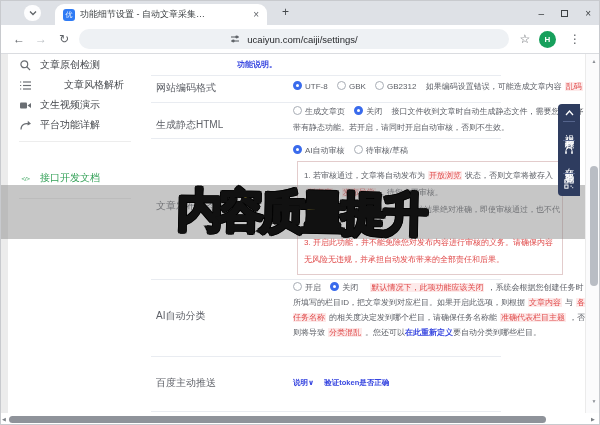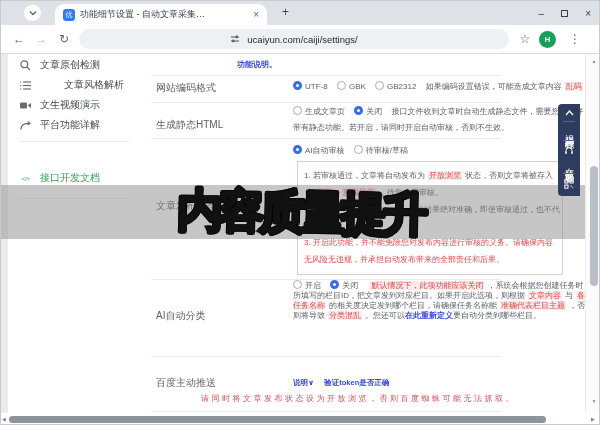--- a/index.html
+++ b/index.html
@@ -200,34 +200,33 @@
     <div class="audit-box">
       <div>
         <span>1. 若审核通过，文章将自动发布为</span><span class="hl">开放浏览</span><span>状态，否则文章将被存入</span><span class="hl">暂存库</span><span class="red-t">›</span><span class="hl">发布异常</span><span>，待您人工审核。</span>
       </div>
       <div class="frag-line">核结果绝对准确，即使审核通过，也不代</div>
       <div class="audit-p3 red-t">3. 开启此功能，并不能免除您对发布内容进行审核的义务。请确保内容无风险无违规，并承担自动发布带来的全部责任和后果。</div>
     </div>
     <div class="sep" style="top:225px;"></div>
 
     <div class="flabel" style="top:255px;">AI自动分类</div>
-    <div class="fcontent" style="top:226px; line-height:10px;">
+    <div class="fcontent" style="top:226px; line-height:15px;">
       <span class="ropt"><span class="radio"></span><span>开启</span></span>
       <span class="ropt"><span class="radio sel"></span><span>关闭</span></span>
       <span class="hl">默认情况下，此项功能应该关闭</span><span>，系统会根据您创建任务时所填写的栏目ID，把文章发到对应栏目。如果开启此选项，则根据</span><span class="hl">文章内容</span><span>与</span><span class="hl">各任务名称</span><span>的相关度决定发到哪个栏目，请确保任务名称能</span><span class="hl">准确代表栏目主题</span><span>，否则将导致</span><span class="hl">分类混乱</span><span>。您还可以</span><span class="blue-link">在此重新定义</span><span>要自动分类到哪些栏目。</span>
     </div>
     <div class="sep" style="top:302px;"></div>
 
     <div class="flabel" style="top:322px;">百度主动推送</div>
     <div class="fcontent nowrap" style="top:321px; font-size:7.5px;">
       <span class="blue-link">说明∨</span>
       <span style="display:inline-block;width:6px;"></span>
       <span class="blue-link">验证token是否正确</span>
     </div>
-    <div class="fcontent baidu-note" style="left:200px; top:337px;">请同时将文章发布状态设为开放浏览，否则百度蜘蛛可能无法抓取。</div>
     <div class="sep" style="top:357px;"></div>
 
     <div class="dim-band"></div>
     <div class="watermark" style="color:#ffe33e;">内容质量提升</div>
 
     <div class="float-panel">
       <span>
         <svg width="9" height="6" viewBox="0 0 9 6">
             <polyline points="1,5 4.5,1 8,5" fill="none" stroke="#fff" stroke-width="1.3"></polyline>
           </svg>

